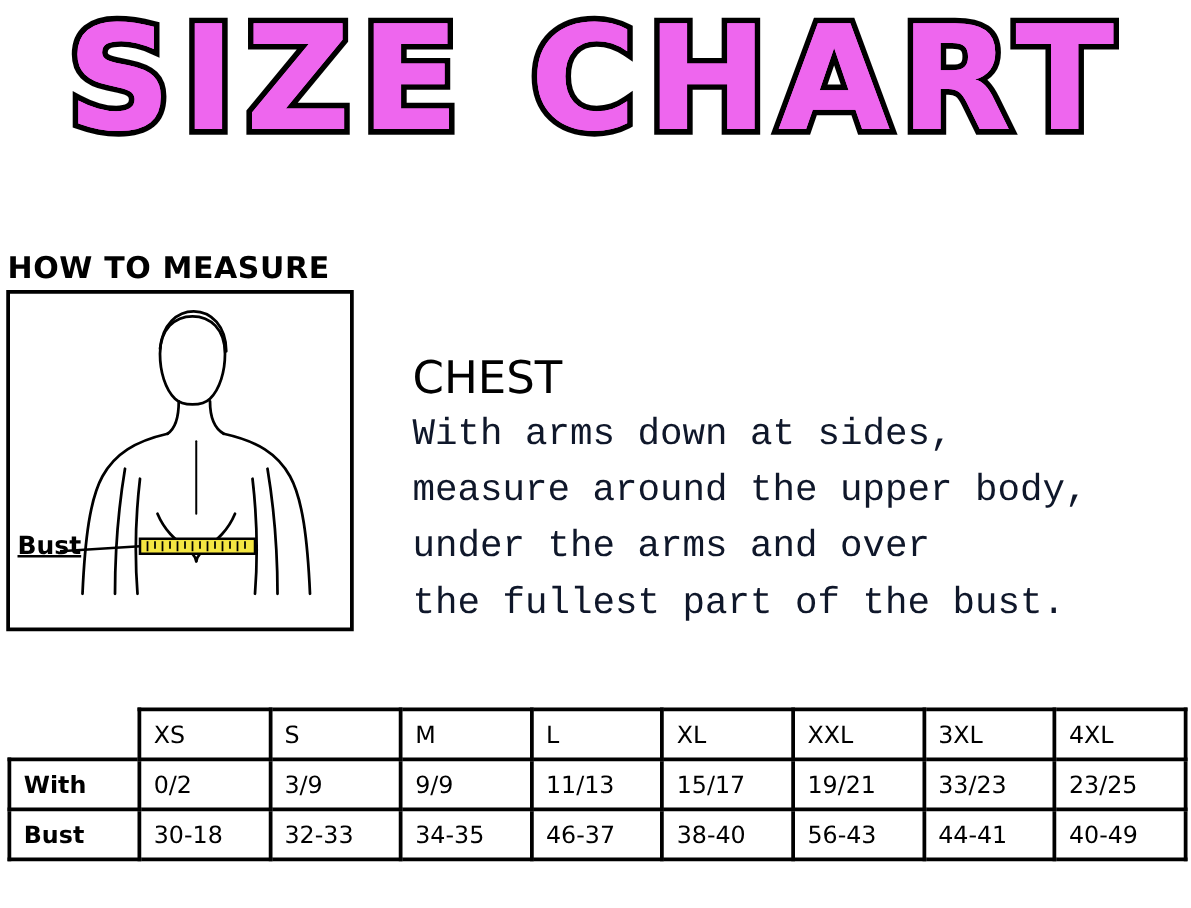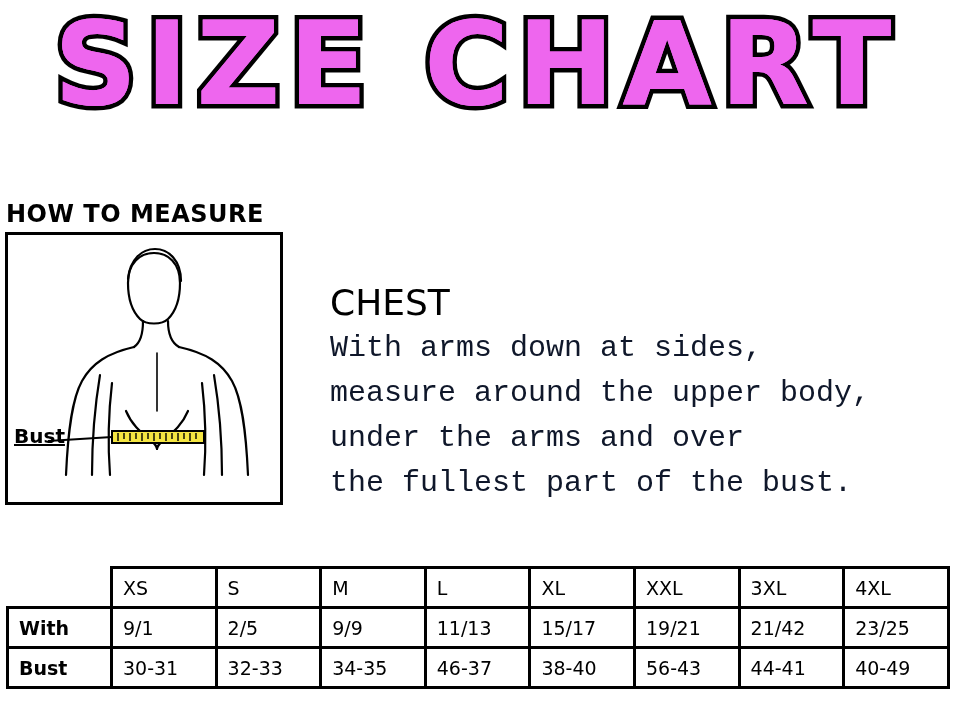--- a/index.html
+++ b/index.html
@@ -239,32 +239,32 @@
         <td>S</td>
         <td>M</td>
         <td>L</td>
         <td>XL</td>
         <td>XXL</td>
         <td>3XL</td>
         <td>4XL</td>
       </tr>
       <tr>
         <td class="rowhead">With</td>
-        <td>9/1</td>
-        <td>2/5</td>
+        <td>0/2</td>
+        <td>3/9</td>
         <td>9/9</td>
         <td>11/13</td>
         <td>15/17</td>
         <td>19/21</td>
-        <td>21/42</td>
+        <td>33/23</td>
         <td>23/25</td>
       </tr>
       <tr>
         <td class="rowhead">Bust</td>
-        <td>30-31</td>
+        <td>30-18</td>
         <td>32-33</td>
         <td>34-35</td>
         <td>46-37</td>
         <td>38-40</td>
         <td>56-43</td>
         <td>44-41</td>
         <td>40-49</td>
       </tr>
     </tbody>
   </table>

